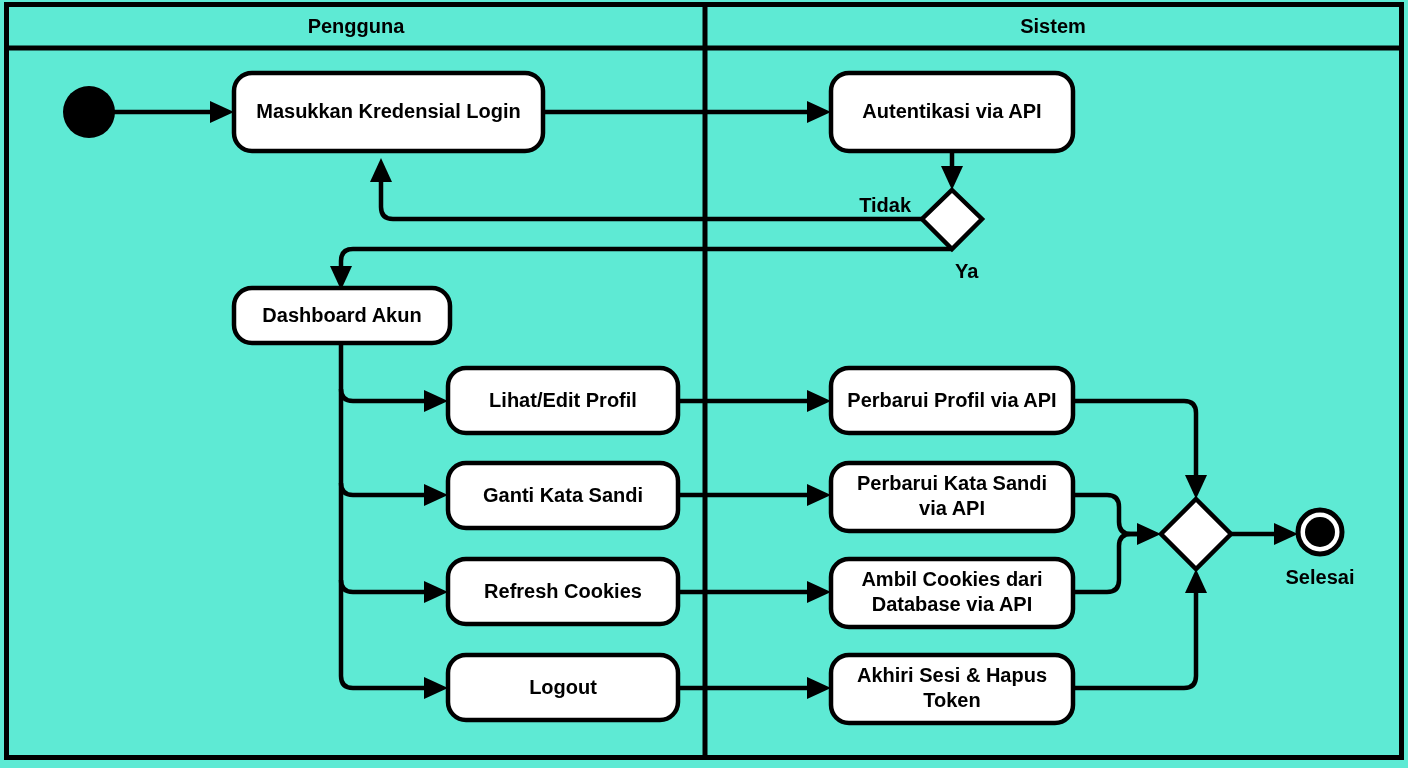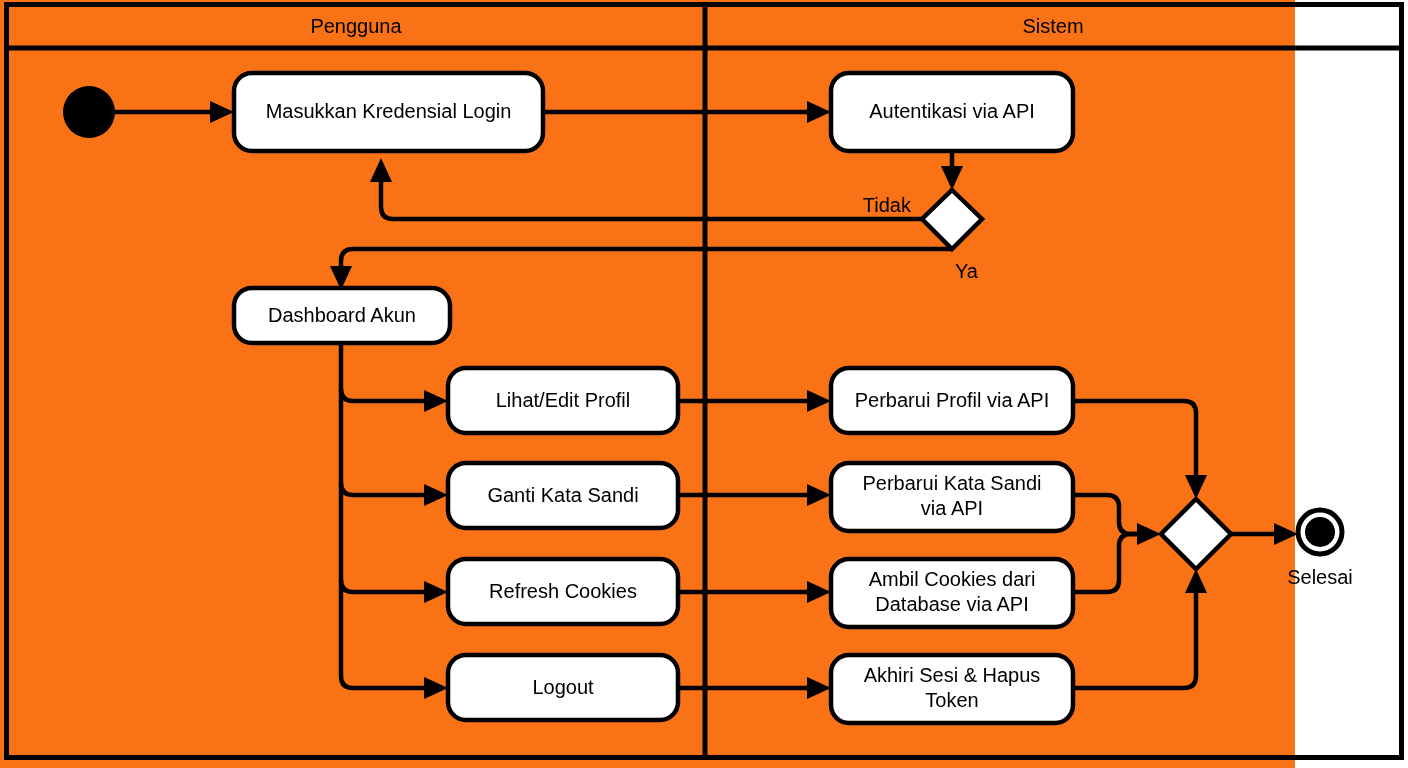--- a/index.html
+++ b/index.html
@@ -9,23 +9,24 @@
     background: #ffffff;
   }
   body {
     width: 1408px;
     height: 768px;
     font-family: "Liberation Sans", sans-serif;
     overflow: hidden;
   }
   #diagram-root {
     position: relative;
-    width: 1295px;
+    width: 1408px;
     height: 768px;
-    background: #f97316;
+    background: #5eead4;
+    font-weight: bold;
   }
   svg.diagram {
     display: block;
     width: 1408px;
     height: 768px;
   }
   .lane-frame {
     fill: none;
     stroke: #000000;
     stroke-width: 5;

